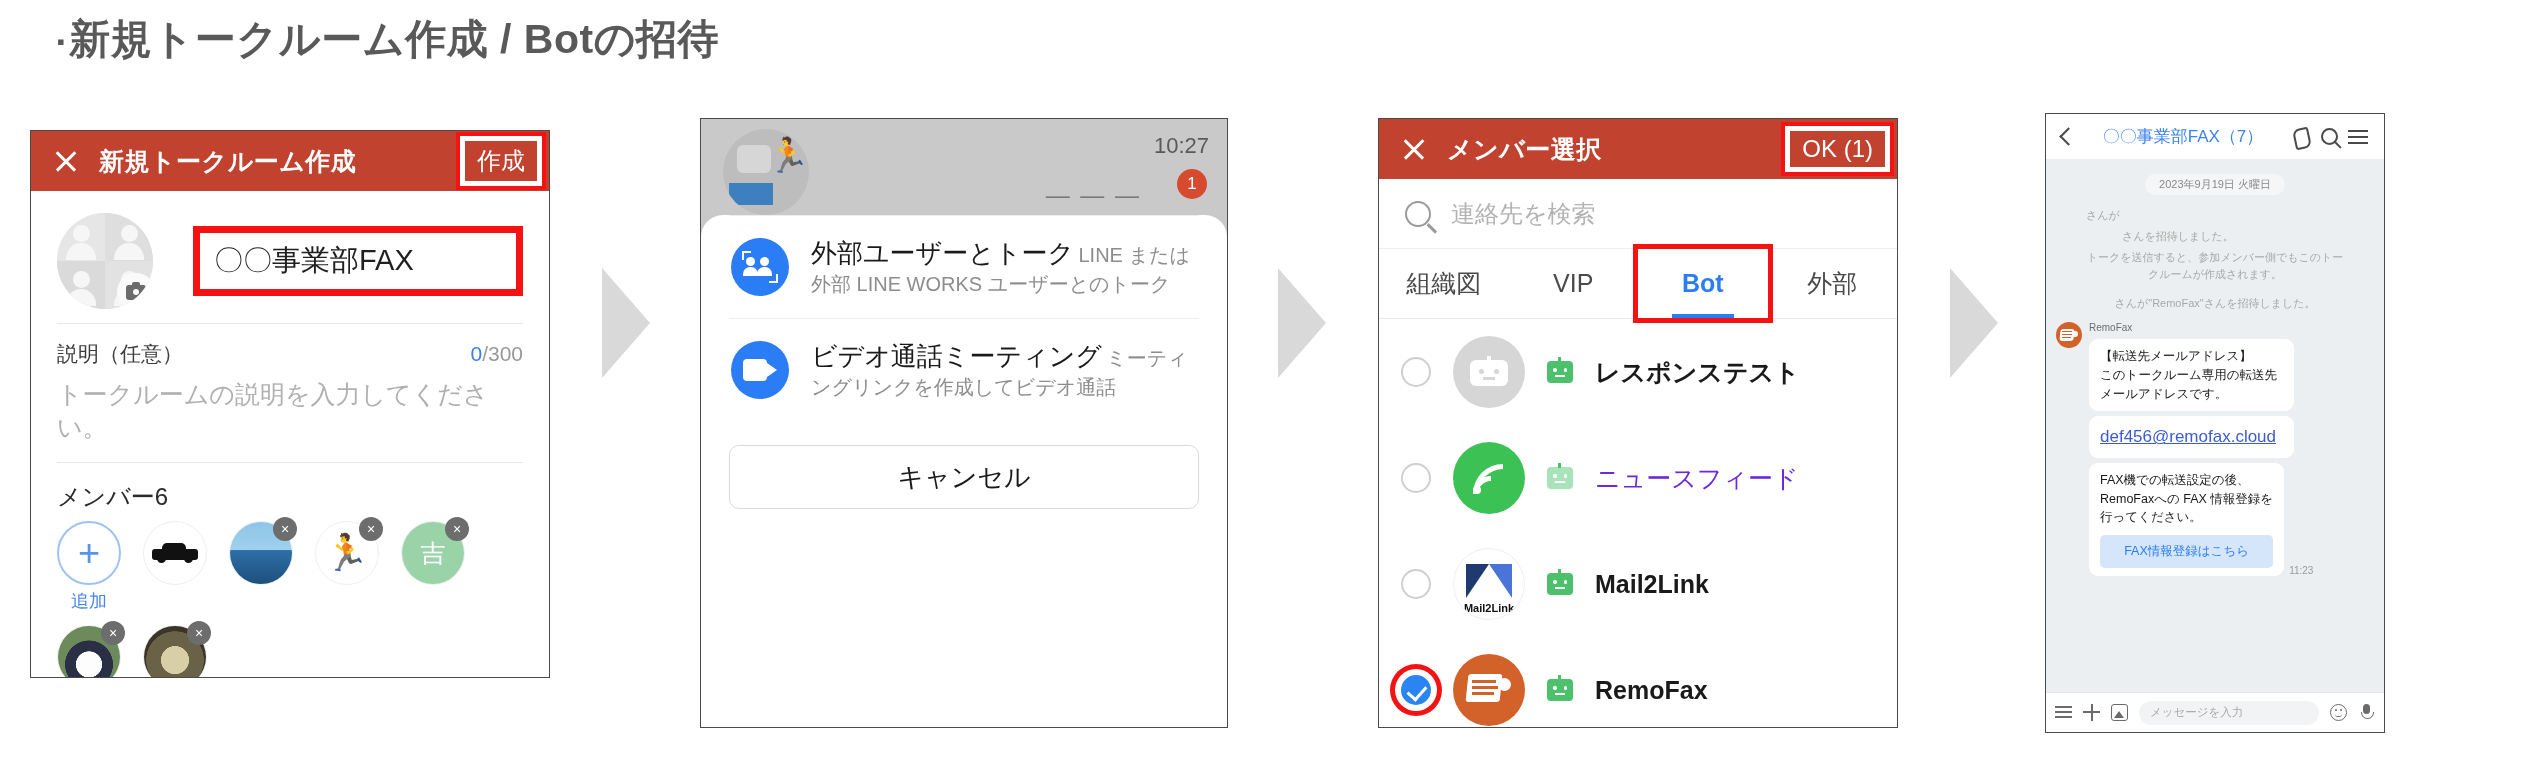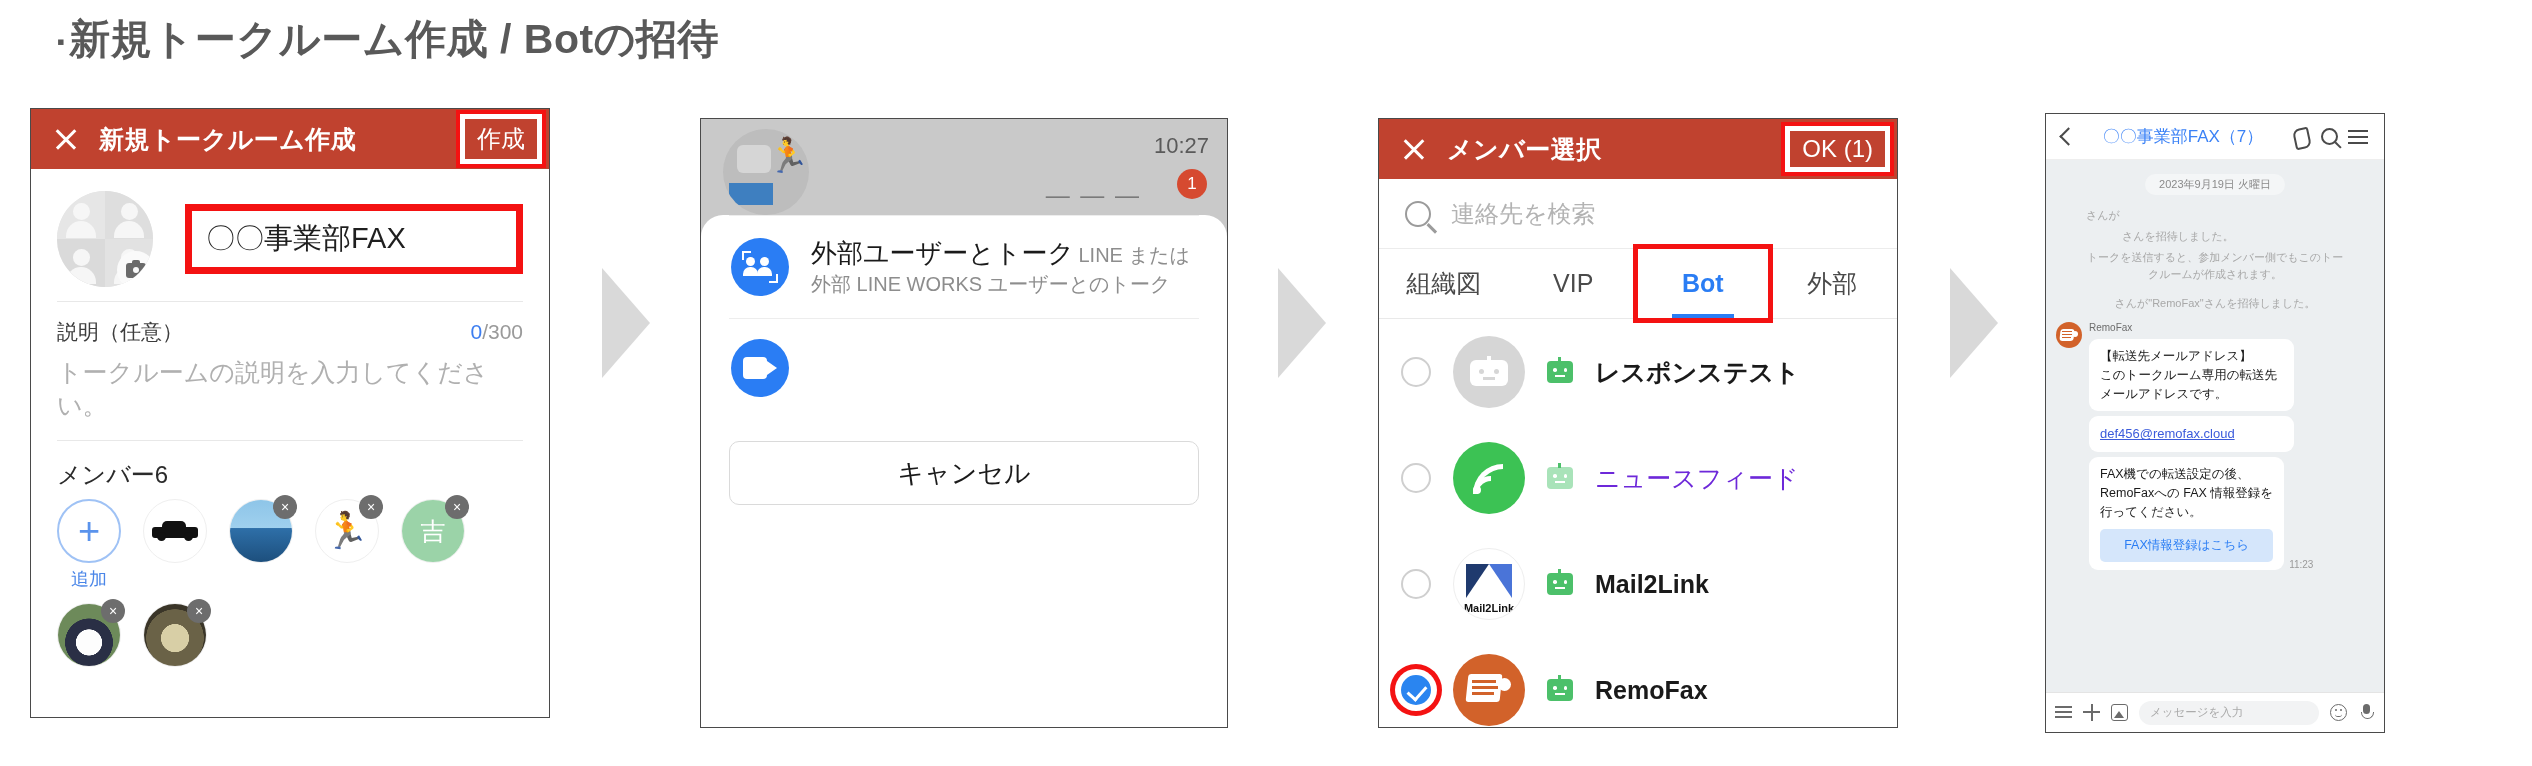--- a/index.html
+++ b/index.html
@@ -28,21 +28,21 @@
     border-left:48px solid #d9d9d9;
   }
 
   
   .phone{
     position:absolute;
     background:#fff;
     border:1px solid #4a4a4a;
     overflow:hidden;
   }
-  .p1{ left:30px;  top:108px; width:520px; height:610px; }
+  .p1{ left:30px;  top:130px; width:520px; height:548px; }
   .p2{ left:700px; top:118px; width:528px; height:610px; }
   .p3{ left:1378px;top:118px; width:520px; height:610px; }
   .p4{ left:2045px;top:113px; width:340px; height:620px; }
 
   
   .appbar{
     height:60px; background:#c0422f; color:#fff;
     display:flex; align-items:center; padding:0 12px;
     position:relative;
   }
@@ -89,21 +89,21 @@
   .cam .lens{
     width:20px; height:15px; background:#6b6b6b; border-radius:3px; position:relative;
   }
   .cam .lens:before{
     content:""; position:absolute; left:6px; top:-3px; width:8px;height:4px;background:#6b6b6b;border-radius:2px 2px 0 0;
   }
   .cam .lens:after{
     content:""; position:absolute; left:7px; top:4.5px; width:6px;height:6px;border-radius:50%;background:#fafafa;
   }
   .name-box{
-    margin-left:32px; flex:1 1 auto;
+    margin-left:40px; flex:1 1 auto;
     border:7px solid #f41212; background:#fff;
     padding:8px 14px;
   }
   .name-box .val{ font-size:29px; color:#1f1f1f; }
 
   .sect{ padding:0 26px; }
   .divider{ height:1px; background:#e8e8e8; margin:0 26px; }
   .desc-head{
     display:flex; align-items:baseline; justify-content:space-between;
     padding:16px 0 10px 0;
@@ -268,21 +268,21 @@
   .date-pill{ margin:4px auto 12px auto; width:max-content; background:#f4f6f7; border-radius:12px; padding:3px 14px; font-size:11px; color:#8a8a8a;}
   .sys{ text-align:center; font-size:11px; color:#a8a8a8; line-height:1.55; margin-bottom:4px;}
   .sys.left{ text-align:left; padding-left:30px;}
   .sys.ind{ text-align:left; padding-left:66px;}
   .msg-row{ display:flex; gap:7px; margin-top:10px;}
   .msg-av{ width:26px;height:26px;border-radius:50%;background:#d2622a;flex:0 0 auto;display:flex;align-items:center;justify-content:center;}
   .msg-av .fax{ width:18px;height:15px;}
   .msg-col{ display:flex; flex-direction:column; gap:5px;}
   .msg-name{ font-size:10px; color:#6d6d6d; margin-bottom:1px;}
   .bub{ background:#fff; border-radius:9px; padding:8px 11px; font-size:12.5px; color:#1a1a1a; line-height:1.5; max-width:205px; }
-  .bub.link a{ color:#3b5bdb; text-decoration:underline; font-size:13px;margin-top:13px; }
+  .bub.link a{ color:#3b5bdb; text-decoration:underline; font-size:17px;margin-top:13px; }
   .bub-btn{ background:#d5e6fb; border-radius:5px; text-align:center; color:#2a7df4; font-size:12.5px; padding:7px 0; margin-top:8px;}
   .msg-time{ font-size:10px; color:#9a9a9a; align-self:flex-end; margin-left:5px;}
   .chat-input{ height:40px; border-top:1px solid #e4e4e4; display:flex; align-items:center; gap:11px; padding:0 9px; background:#fff;}
   .ci-ic{ width:17px;height:17px;position:relative;flex:0 0 auto;}
   .ci-menu i{position:absolute;left:0;width:17px;height:1.9px;background:#6b6b6b;}
   .ci-menu i:nth-child(1){top:2px;} .ci-menu i:nth-child(2){top:7px;} .ci-menu i:nth-child(3){top:12px;}
   .ci-plus:before{content:"";position:absolute;left:0;top:7px;width:17px;height:2px;background:#6b6b6b;}
   .ci-plus:after{content:"";position:absolute;left:7.5px;top:0;width:2px;height:17px;background:#6b6b6b;}
   .ci-img{border:1.8px solid #6b6b6b;border-radius:3px;}
   .ci-img:after{content:"";position:absolute;left:2px;bottom:2px;width:0;height:0;border-left:5px solid transparent;border-right:5px solid transparent;border-bottom:7px solid #6b6b6b;}
@@ -446,20 +446,24 @@
 
       <div class="opt-div"></div>
 
       <div class="opt">
         <span class="ic ic-blue2">
           <span class="cam-ic">
               <i class="bd"></i>
               <i class="tri"></i>
             </span>
         </span>
+        <span class="txt">
+          <span class="t1">ビデオ通話ミーティング</span>
+          <span class="t2">ミーティングリンクを作成してビデオ通話</span>
+        </span>
       </div>
 
       <div class="cancel-btn">キャンセル</div>
     </div>
   </div>
 
   <div class="phone p3">
     <div class="appbar">
       <span class="xicon"></span>
       <span class="title">メンバー選択</span>

